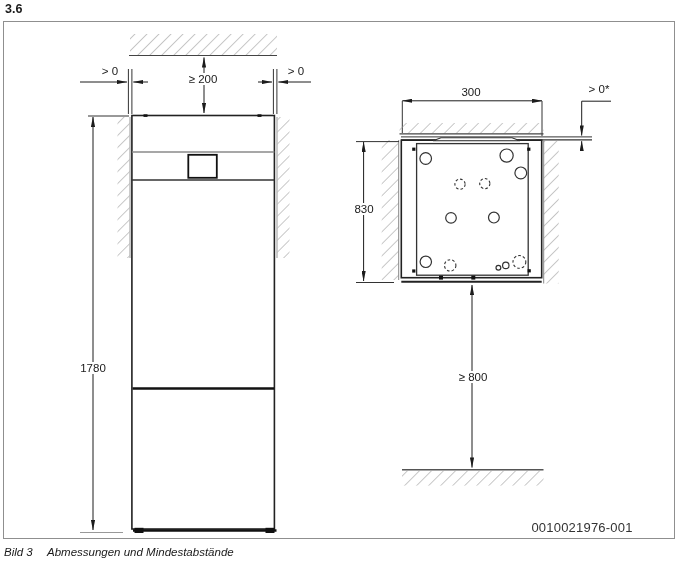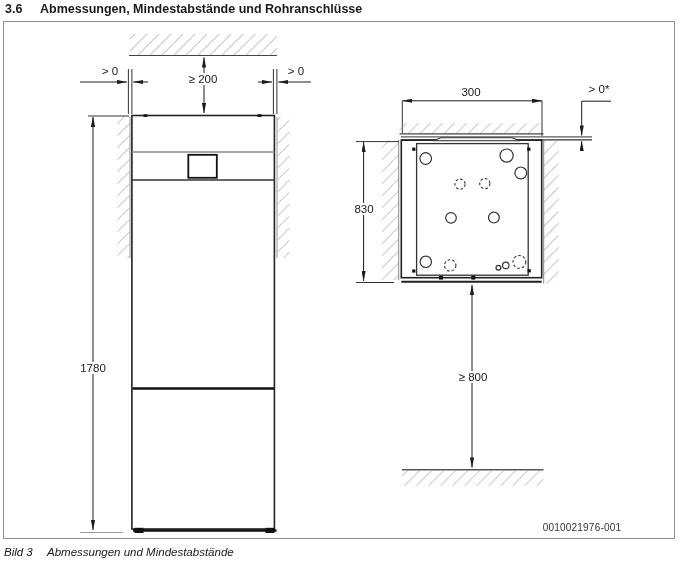--- a/index.html
+++ b/index.html
@@ -7,35 +7,34 @@
         font-family:"Liberation Sans",sans-serif;color:#1a1a1a;overflow:hidden;}
   .heading{position:absolute;top:2px;left:0;width:681px;height:16px;padding-left:48px;}
   .heading .num{position:absolute;left:5px;top:0;font-size:12.5px;font-weight:bold;}
   .heading .ttl{position:absolute;left:40px;top:0;font-size:12.5px;font-weight:bold;}
   .figure-box{position:absolute;left:3px;top:21px;width:672px;height:518px;
               border:1.5px solid #8f8f8f;background:#fff;box-sizing:border-box;}
   svg.draw{position:absolute;left:0;top:0;}
   .dim{position:absolute;transform:translate(-50%,-50%);font-size:11.5px;
        line-height:12px;white-space:nowrap;color:#1a1a1a;}
   .dim.bg{background:#fff;padding:0 3px;}
-  .code{position:absolute;transform:translate(-50%,-50%);font-size:10px;color:#333;
+  .code{position:absolute;transform:translate(-50%,-50%);font-size:13px;color:#333;
         letter-spacing:0.2px;white-space:nowrap;}
   .caption{position:absolute;top:546px;left:0;width:681px;font-style:italic;
            font-size:11.5px;}
   .caption .lbl{position:absolute;left:4px;top:0;}
   .caption .txt{position:absolute;left:47px;top:0;}
 </style>
 </head>
 <body>
 
 <div id="page">
 
   <div class="heading">
     <span class="num">3.6</span>
-    <span class="ttl">Abmessungen, Mindestabstände und Rohranschlüsse</span>
   </div>
 
   <div class="figure-box"></div>
 
   <svg class="draw" width="681" height="564" viewBox="0 0 681 564">
     <defs>
       <marker id="ah" viewBox="0 0 10 4" refX="9.6" refY="2" markerWidth="10.5" markerHeight="4.2" orient="auto-start-reverse">
           <path d="M0,0 L10,2 L0,4 z" fill="#1c1c1c"></path>
         </marker>
       <pattern id="hatch" width="8.5" height="8.5" patternUnits="userSpaceOnUse" patternTransform="rotate(45)">

